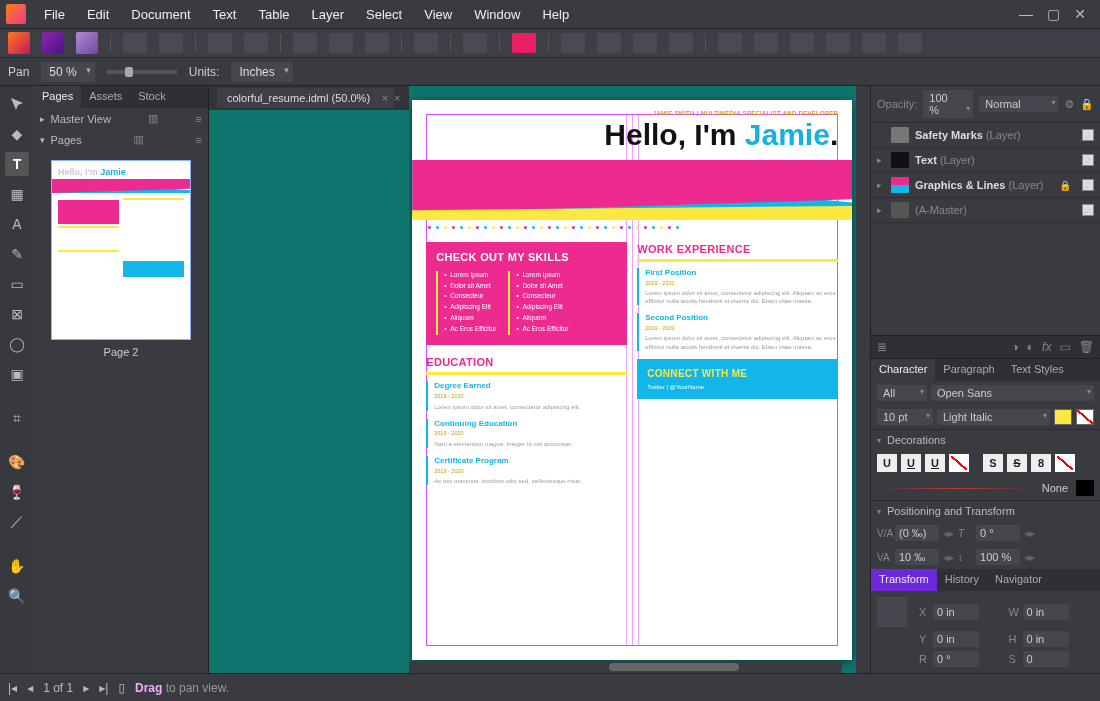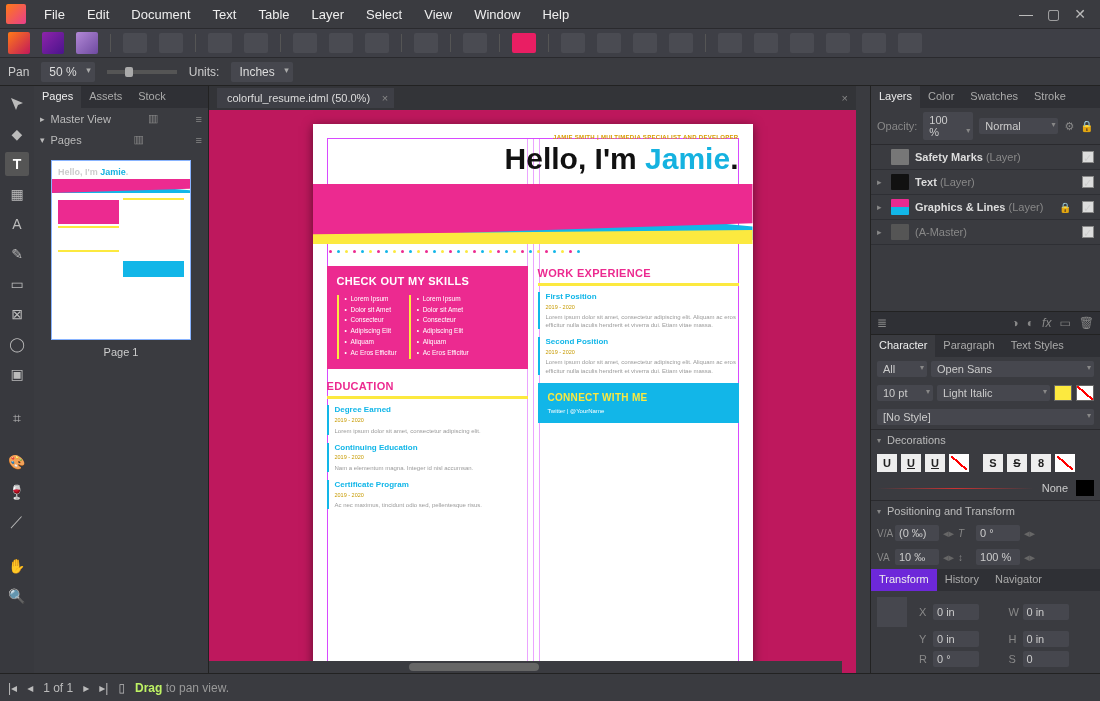--- a/index.html
+++ b/index.html
@@ -38,21 +38,21 @@
 .panel-tabs { display: flex; height: 22px; background: #2f3035; font-size: 11px; }
 .panel-tabs .tab { padding: 4px 8px; color: #aaa; cursor: pointer; }
 .panel-tabs .tab.active { background: #3a3b40; color: #eee; }
 .panel-head { display: flex; align-items: center; padding: 4px 6px; font-size: 11px; color: #bbb; gap: 6px; }
 .panel-head .cog { margin-left: auto; font-size: 11px; color: #888; }
 .thumb-wrap { padding: 10px; }
 .thumb { width: 140px; height: 180px; background: #fff; margin: 0 auto; position: relative; border: 1px solid #89b4ff; }
 .thumb-label { text-align: center; font-size: 11px; color: #ccc; margin-top: 6px; }
 
 
-.center { flex: 1; background: #be185d; display: flex; flex-direction: column; }
+.center { flex: 1; background: #0f766e; display: flex; flex-direction: row; }
 .doc-tabs { height: 24px; background: #333438; display: flex; align-items: center; padding: 0 8px; font-size: 11px; }
 .doc-tab { background: #3e3f46; padding: 4px 24px 4px 10px; position: relative; color: #ddd; }
 .doc-tab .x { position: absolute; right: 6px; color: #888; cursor: pointer; }
 .canvas-scroll { flex: 1; overflow: hidden; display: flex; justify-content: center; padding: 14px 0 0 0; position: relative; }
 .page { width: 440px; height: 560px; background: #fff; box-shadow: 0 2px 10px rgba(0,0,0,.5); position: relative; overflow: hidden; font-family: Arial, sans-serif; }
 .page-inner { position: absolute; inset: 10px 14px; }
 .margin-guides { position: absolute; inset: 14px; border: 1px solid #d84aff; pointer-events: none; }
 .col-guide { position: absolute; top: 14px; bottom: 14px; width: 1px; background: #d84aff; opacity: .5; }
 
 
@@ -98,21 +98,21 @@
 .tf-grid { display: grid; grid-template-columns: 38px auto auto; gap: 4px; padding: 6px; align-items: center; }
 .tf-anchor { width: 30px; height: 30px; background: #46474e; }
 .tf-cell { display: flex; gap: 2px; align-items: center; }
 .tf-cell .l { color: #888; width: 12px; }
 .tf-cell .v { background: #46474e; padding: 2px 4px; border-radius: 2px; color: #ccc; min-width: 46px; }
 
 
 .statusbar { height: 28px; background: #3a3b40; display: flex; align-items: center; padding: 0 8px; gap: 10px; font-size: 12px; color: #bbb; border-top: 1px solid #222; }
 .statusbar .nav-btn { cursor: pointer; }
 .statusbar .hint { color: #999; }
-.hint b { color: #bef264; }
+.hint b { color: #f0abfc; }
 
 
 .res-tagline { font-size: 6px; text-align: right; color: #d89a00; letter-spacing: .3px; font-weight: 600; }
 .res-hello { font-size: 30px; font-weight: 800; color: #111; text-align: right; margin-top: 2px; }
 .res-hello .name { color: #15b2e0; }
 .res-band { position: relative; height: 56px; margin: 8px -14px 0 -14px; }
 .res-band .cy { position: absolute; inset: 0; background: #12b6e8; clip-path: polygon(0 0, 100% 76%, 100% 100%, 0 100%); }
 .res-band .mg { position: absolute; inset: 0; background: #ec2a90; clip-path: polygon(0 0, 100% 0, 100% 70%, 0 96%); }
 .res-band .ye { position: absolute; left: 0; right: 0; bottom: -4px; height: 14px; background: #fce93f; clip-path: polygon(0 30%, 100% 0, 100% 100%, 0 100%); }
 .dotrow { height: 8px; display: flex; gap: 5px; margin: 10px 2px 8px 2px; }
@@ -289,21 +289,21 @@
               </div>
             </div>
           <div class="row">
               <div class="c"></div>
               <div class="c">
                 <div class="cy"></div>
               </div>
             </div>
         </div>
       </div>
-      <div class="thumb-label">Page 1</div>
+      <div class="thumb-label">Page 2</div>
     </div>
   </div>
 
   <div class="center">
     <div class="doc-tabs">
       <div class="doc-tab">
         <span>colorful_resume.idml (50.0%)</span>
         <span class="x">×</span>
       </div>
       <span style="margin-left:auto;color:#888;cursor:pointer">×</span>
@@ -418,26 +418,20 @@
       </div>
       <div class="scrollbar-h">
           <div class="thumb-sb"></div>
         </div>
     </div>
   </div>
 
   <div class="scrollbar-v-outer"></div>
 
   <div class="right-panel">
-    <div class="r-tabs">
-      <div class="tab active">Layers</div>
-      <div class="tab">Color</div>
-      <div class="tab">Swatches</div>
-      <div class="tab">Stroke</div>
-    </div>
     <div class="layer-opts">
       <span style="color:#888">Opacity:</span>
       <div class="dd" style="flex:0 0 50px">100 %</div>
       <div class="dd">Normal</div>
       <span style="color:#888;cursor:pointer">⚙</span>
       <span style="color:#888;cursor:pointer">🔒</span>
     </div>
     <div class="layers-list">
       <div class="layer-row">
           <span class="arrow"></span>
@@ -483,23 +477,20 @@
     <div class="char-row">
       <div class="dd" style="flex:0 0 50px">All</div>
       <div class="dd">Open Sans</div>
     </div>
     <div class="char-row">
       <div class="dd" style="flex:0 0 56px">10 pt</div>
       <div class="dd">Light Italic</div>
       <div class="swatch"></div>
       <div class="swatch none"></div>
     </div>
-    <div class="char-row">
-        <div class="dd">[No Style]</div>
-      </div>
 
     <div class="sect-head">Decorations</div>
     <div class="deco-row">
       <div class="deco-btn">U</div>
       <div class="deco-btn">
           <u>U</u>
         </div>
       <div class="deco-btn">
           <u>U</u>
         </div>

